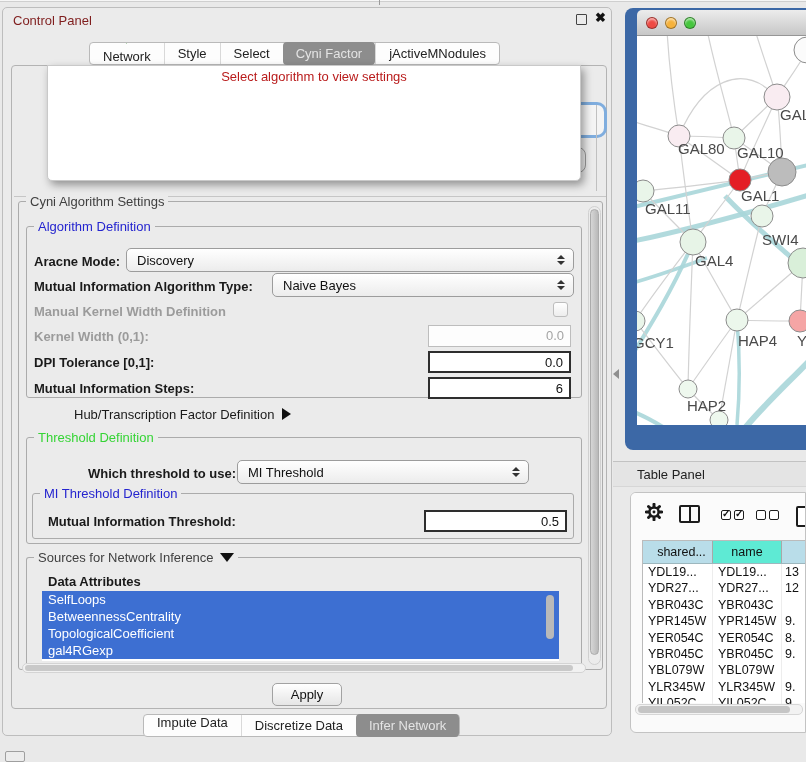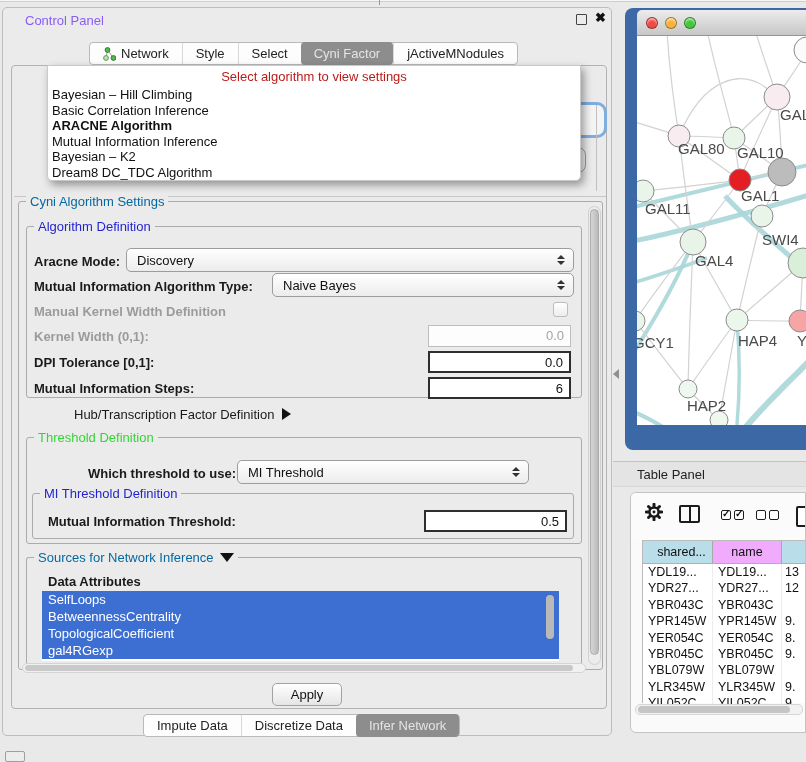--- a/index.html
+++ b/index.html
@@ -17,28 +17,28 @@
   
   #top-hairline { left:0; top:0; width:806px; height:2px; background:#f6f6f6; border-bottom:1px solid #cfcfcf; }
   #top-tick { left:379px; top:0; width:1px; height:5px; background:#9a9a9a; }
 
   
   #control-panel {
     left:2px; top:7px; width:610px; height:729px;
     background:#ebebeb; border:1px solid #bdbdbd; border-radius:5px;
   }
   #cp-titlebar { left:0; top:0; width:100%; height:24px; }
-  #cp-title { left:10px; top:5px; font-size:13px; color:#8b5cf6;margin-left:12px; }
+  #cp-title { left:10px; top:5px; font-size:13px; color:#7f1d1d; }
   #cp-float { left:573px; top:6px; width:11px; height:11px; border:1.5px solid #444; border-radius:1px; background:transparent; }
   #cp-close { left:592px; top:2px; font-size:13px; font-weight:bold; color:#111; }
 
   
   .tabgroup { display:flex; background:#fdfdfd; border:1px solid #b9b9b9; border-radius:4px; height:23px; align-items:stretch; }
   .tab { display:flex; align-items:center; gap:5px; padding:0 13px; font-size:13px; color:#222; border-left:1px solid #d9d9d9; cursor:default; white-space:nowrap; }
-  .tab:first-child { border-left:none; }
+  .tab:first-child { border-left:none;flex-direction:column; }
   .tab.selected { background:#8d8d8d; color:#e4e4e4; border-radius:4px; margin:-1px 0; border-left:none; }
   #top-tabs { left:86px; top:34px; }
   #bottom-tabs { left:140px; top:706px; }
 
   
   #cp-content { left:8px; top:57px; width:596px; height:644px; border:1px solid #b3b3b3; border-radius:4px; background:#ebebeb; }
   #hidden-sect-line { left:10px; top:187px; width:592px; height:1px; background:#c6c6c6; }
 
   
   #frag-focus-combo { left:570px; top:96px; width:30px; height:30px; border-radius:7px; background:#f4f4f4; box-shadow:0 0 0 3px #7fadde; }
@@ -51,21 +51,21 @@
     background:#ffffff; border:1px solid #c9c9c9; border-radius:0 0 5px 5px;
     box-shadow:3px 4px 9px rgba(0,0,0,0.38);
     z-index:50;
   }
   #algo-placeholder { width:100%; text-align:center; color:#b91c1c; font-size:13px; line-height:21px; height:21px; }
   .dd-item { font-size:13px; line-height:15.5px; height:15.5px; padding-left:4px; color:#111; white-space:nowrap; }
   .dd-item.selected { font-weight:bold; }
 
   
   .groupbox { position:absolute; border:1px solid #ababab; border-radius:3px; }
-  .gtitle { position:absolute; font-size:13px; background:#ebebeb; padding:0 4px; white-space:nowrap; color:#0369a1; }
+  .gtitle { position:absolute; font-size:13px; background:#ebebeb; padding:0 4px; white-space:nowrap; color:#404040; }
   .gtitle.blue { color:#2424cf; }
   .gtitle.green { color:#35d435; }
 
   .lbl { position:absolute; font-size:13px; font-weight:bold; color:#1a1a1a; white-space:nowrap; }
   .lbl.gray { color:#9b9b9b; }
   .lbl.normal { font-weight:normal;margin-left:40px; }
 
   .combo {
     position:absolute; height:24px;
     background:linear-gradient(#ffffff,#ececec);
@@ -131,21 +131,21 @@
   #tp-toolbar { position:absolute; left:0; top:0; width:100%; height:47px; background:#fbfbfb; }
   .tb-icon { position:absolute; }
   .cb-small { position:absolute; width:10px; height:10px; border:1.5px solid #1c1c1c; border-radius:2px; background:#fff; }
   .cb-small.checked::after { content:"✓"; position:absolute; left:0px; top:-3px; font-size:10px; font-weight:bold; color:#111; }
   #tp-doc-frag { position:absolute; left:165px; top:13px; width:16px; height:21px; border:2px solid #1c1c1c; border-radius:2px; background:#fff; }
 
   #tp-table { position:absolute; left:11px; top:47px; right:0; height:163px; border-left:1px solid #bbb; border-top:1px solid #bbb; background:#fff; }
   #tp-header { display:flex; height:23px; border-bottom:1px solid #9db7be; }
   .th { font-size:12.5px; display:flex; align-items:center; justify-content:center; border-right:1px solid #a8a8a8; color:#111; }
   .th.c0 { width:70px; background:#b9dde9;padding-left:8px; }
-  .th.c1 { width:69px; background:#f0abfc; }
+  .th.c1 { width:69px; background:#5eead4; }
   .th.c2 { flex:1; background:#b9dde9; border-right:none; }
   #tp-rows { height:140px; overflow:hidden; }
   .tr { display:flex; height:16.4px; }
   .td { font-size:12.5px; line-height:16.4px; white-space:nowrap; overflow:hidden; color:#111; border-right:1px solid #ededed; }
   .td.c0 { width:70px; padding-left:5px; }
   .td.c1 { width:69px; padding-left:5px; }
   .td.c2 { flex:1; padding-left:3px; border-right:none; }
   #tp-hscroll { position:absolute; left:4px; top:211px; width:168px; height:11px; background:#f2f2f2; border:1px solid #d6d6d6; border-radius:5px; }
   #tp-hscroll-thumb { position:absolute; left:2px; top:1px; width:152px; height:7px; background:#c5c5c5; border-radius:4px; }
 
@@ -275,28 +275,20 @@
 
     <div class="abs" id="hscrollbar" style="left:10px; top:597px;">
       <div id="hscroll-thumb"></div>
     </div>
 
     <div class="abs" id="apply-btn" style="left:260px; top:617px;">Apply</div>
   </div>
 
   <div class="abs" id="algo-dropdown">
     <div id="algo-placeholder">Select algorithm to view settings</div>
-    <div id="algo-items">
-        <div class="dd-item">Bayesian – Hill Climbing</div>
-        <div class="dd-item">Basic Correlation Inference</div>
-        <div class="dd-item selected">ARACNE Algorithm</div>
-        <div class="dd-item">Mutual Information Inference</div>
-        <div class="dd-item">Bayesian – K2</div>
-        <div class="dd-item">Dream8 DC_TDC Algorithm</div>
-      </div>
   </div>
 
   <div class="abs tabgroup" id="bottom-tabs">
       <div class="tab">
         <span>Impute Data</span>
       </div>
       <div class="tab">
         <span>Discretize Data</span>
       </div>
       <div class="tab selected">

